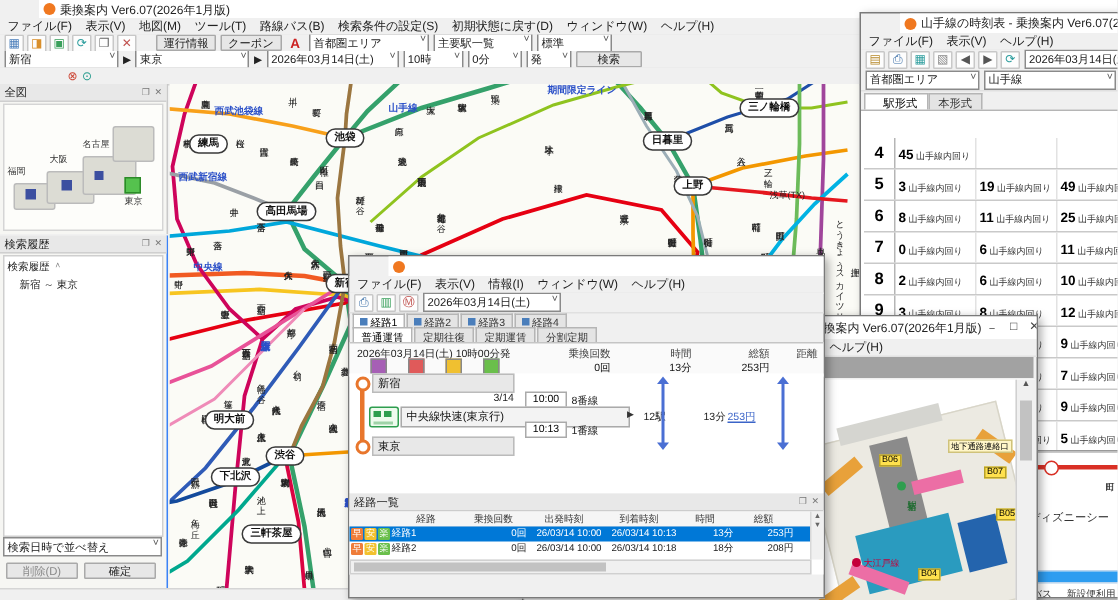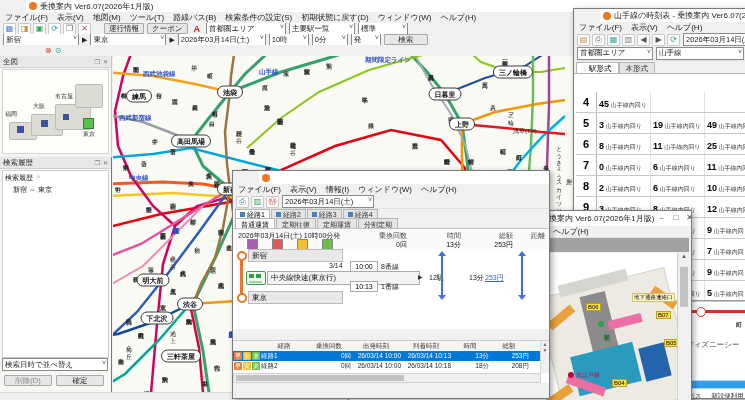--- a/index.html
+++ b/index.html
@@ -516,20 +516,27 @@
     <div class="abs" style="left:15px;top:42px;width:90px;height:11px;background:#e8e8e8;border:1px solid #bbb;font-size:7.5px;line-height:11px;padding-left:3px;color:#111;">東京</div>
 
     <div class="abs" style="left:208px;top:4px;width:1.5px;height:44px;background:#4a6fd4;"></div>
     <div class="abs" style="left:205px;top:2px;width:0;height:0;border-left:4px solid transparent;border-right:4px solid transparent;border-bottom:5px solid #4a6fd4;"></div>
     <div class="abs" style="left:205px;top:46px;width:0;height:0;border-left:4px solid transparent;border-right:4px solid transparent;border-top:5px solid #4a6fd4;"></div>
     <div class="abs" style="left:288px;top:4px;width:1.5px;height:44px;background:#4a6fd4;"></div>
     <div class="abs" style="left:285px;top:2px;width:0;height:0;border-left:4px solid transparent;border-right:4px solid transparent;border-bottom:5px solid #4a6fd4;"></div>
     <div class="abs" style="left:285px;top:46px;width:0;height:0;border-left:4px solid transparent;border-right:4px solid transparent;border-top:5px solid #4a6fd4;"></div>
   </div>
 
+  <div class="panel-h" style="top:158px;height:11px;">
+    <span>経路一覧</span>
+    <span class="pi">
+          <span>❐</span>
+          <span>✕</span>
+        </span>
+  </div>
   <div class="abs" style="left:0;top:169px;right:0;height:42px;background:#fff;border-top:1px solid #ccc;">
     <div id="rl-header" class="abs" style="left:0;top:0;right:8px;height:10px;background:#f5f5f5;border-bottom:1px solid #d8d8d8;">
           <span class="abs" style="left: 28px; width: 46px; font-size: 6.5px; color: rgb(51, 51, 51); text-align: center; top: 1px;">経路</span>
           <span class="abs" style="left: 74px; width: 44px; font-size: 6.5px; color: rgb(51, 51, 51); text-align: center; top: 1px;">乗換回数</span>
           <span class="abs" style="left: 118px; width: 50px; font-size: 6.5px; color: rgb(51, 51, 51); text-align: center; top: 1px;">出発時刻</span>
           <span class="abs" style="left: 168px; width: 50px; font-size: 6.5px; color: rgb(51, 51, 51); text-align: center; top: 1px;">到着時刻</span>
           <span class="abs" style="left: 218px; width: 38px; font-size: 6.5px; color: rgb(51, 51, 51); text-align: center; top: 1px;">時間</span>
           <span class="abs" style="left: 256px; width: 40px; font-size: 6.5px; color: rgb(51, 51, 51); text-align: center; top: 1px;">総額</span>
         </div>
     <div id="rl-rows" class="abs" style="left:0;top:10px;right:8px;">

